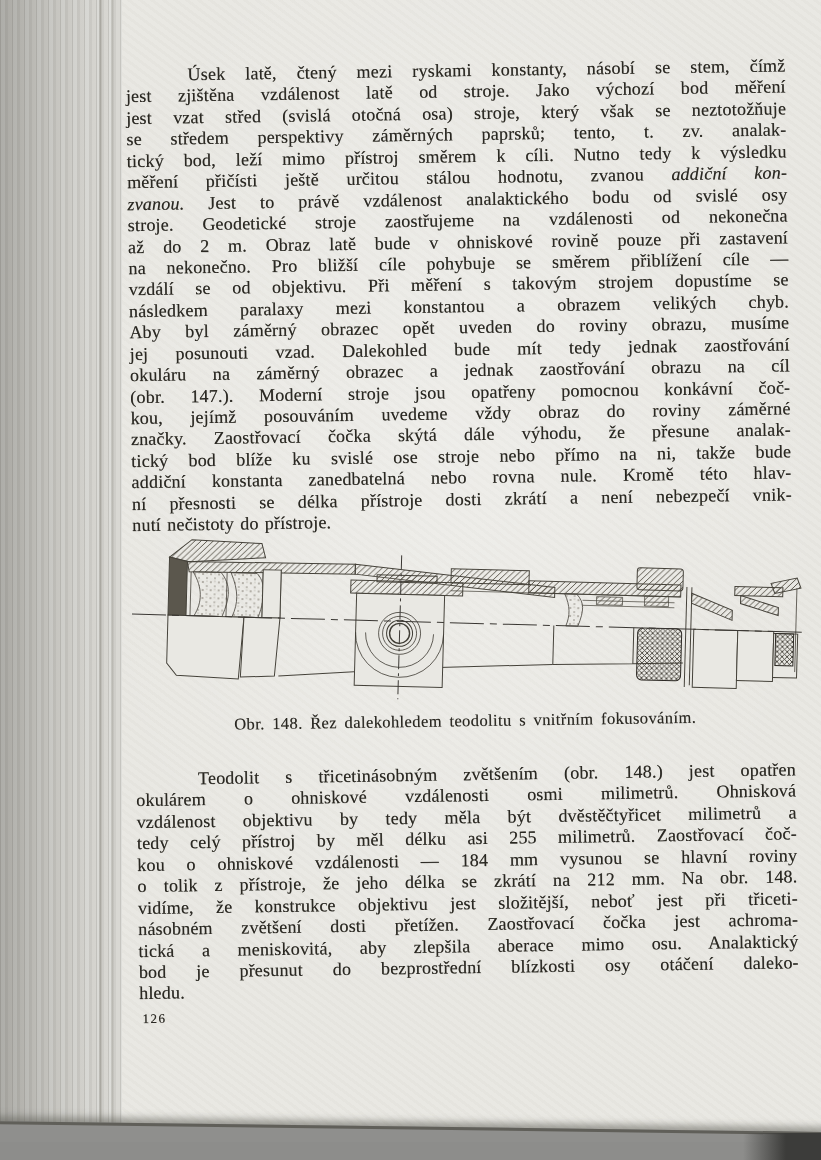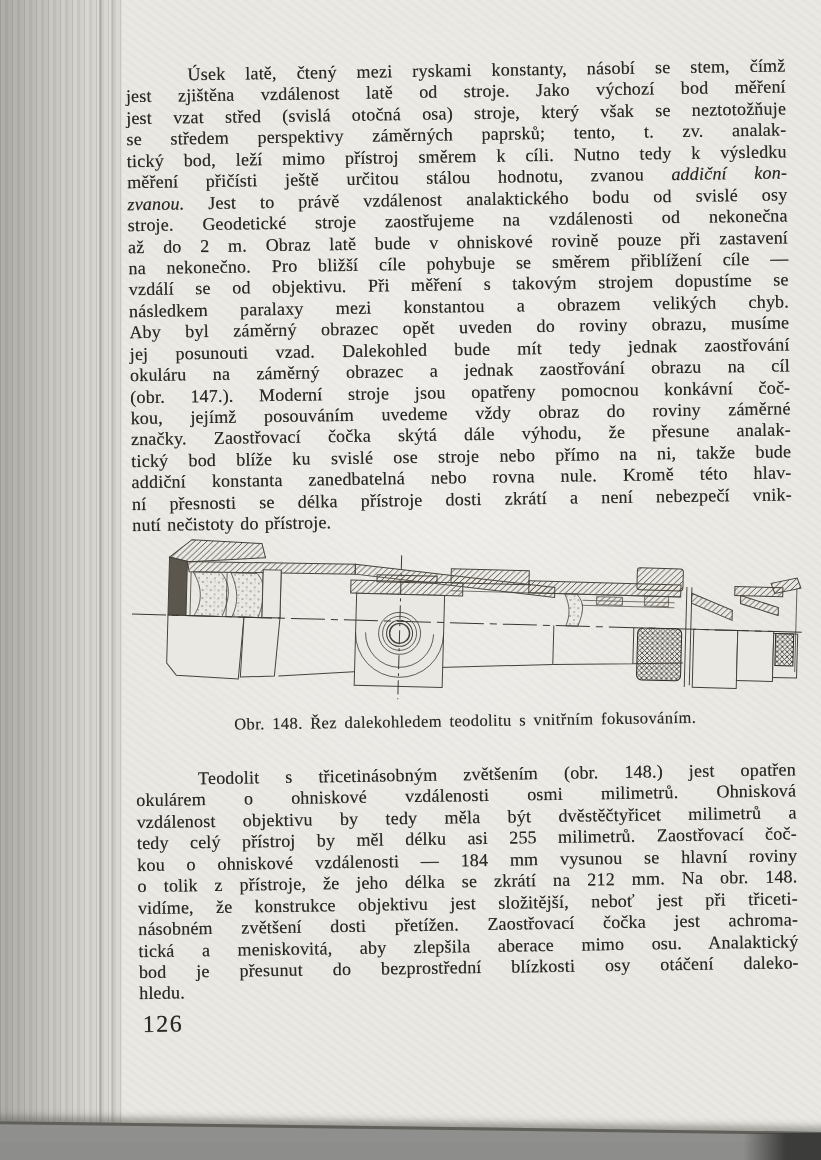--- a/index.html
+++ b/index.html
@@ -51,21 +51,21 @@
   .para .line.indent{padding-left:62px;}
   .para .line.last{text-align-last:left;}
   #para1{top:61px;}
   #para2{top:765px;}
   .caption{
     position:absolute;left:133px;top:712px;width:660px;
     font-size:16.5px;text-align:center;letter-spacing:0.4px;word-spacing:3px;
     text-shadow:0.25px 0.15px 0.3px rgba(42,40,34,0.5);
   }
   .pagenum{
-    position:absolute;left:136px;top:1007px;font-size:24px;letter-spacing:1.5px;
+    position:absolute;left:136px;top:1007px;font-size:13px;letter-spacing:1.5px;
     text-shadow:0.3px 0.2px 0.3px rgba(42,40,34,0.55);
   }
   
   .figwrap{
     position:absolute;left:128px;top:514px;width:684px;height:192px;
     transform:rotate(1.55deg);transform-origin:0 100px;
   }
   .figwrap svg{display:block;width:684px;height:192px;}
   svg *{vector-effect:non-scaling-stroke;}
 </style>

